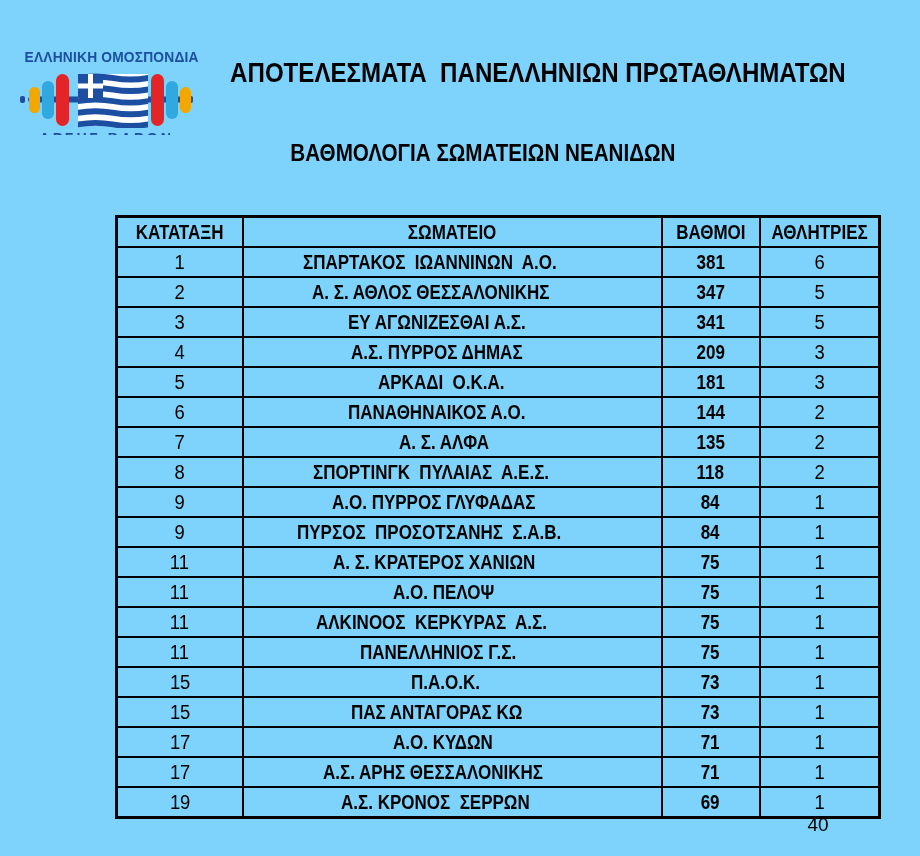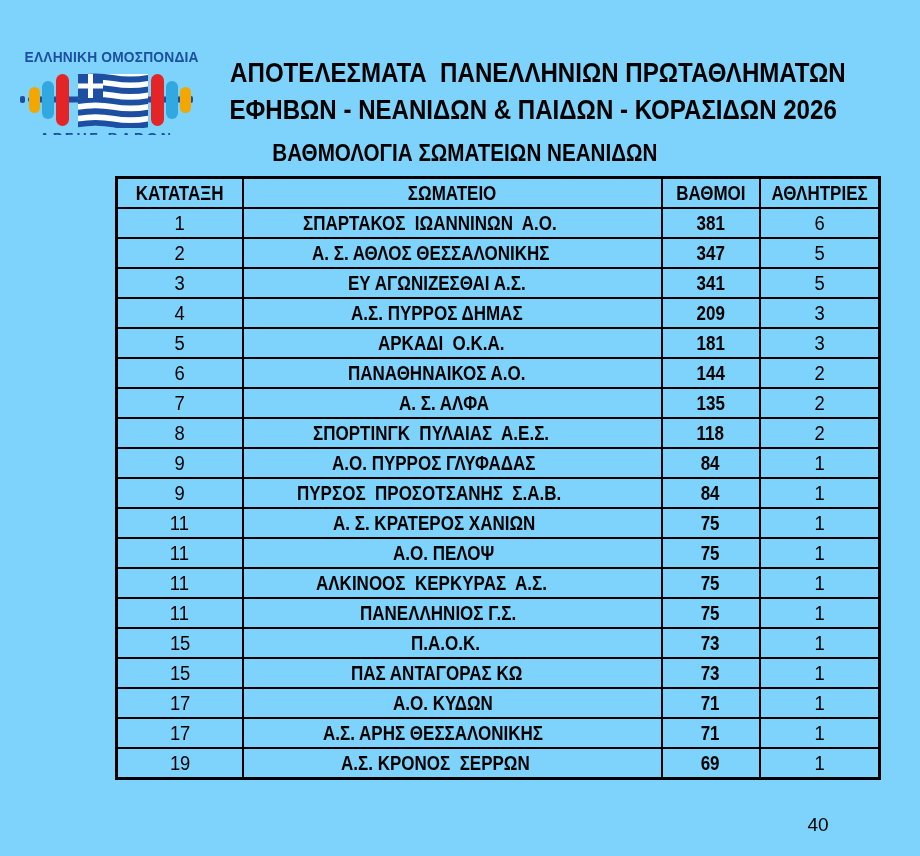--- a/index.html
+++ b/index.html
@@ -15,26 +15,26 @@
   }
   .logo-art { display:block; margin:5px auto 0 auto; }
   .logo-sub-clip { height:6px; overflow:hidden; margin-top:1px; }
   .logo-sub {
     font-size:15px; font-weight:bold; color:#1c4fa1; letter-spacing:3px;
     display:inline-block; transform:scaleX(0.95);
   }
   
   .titles { position:absolute; left:180px; top:54px; width:640px; text-align:center; }
   .title-line { line-height:37px; font-size:28px; font-weight:bold; }
-  .subtitle-wrap { position:absolute; left:45px; top:139px; width:840px; text-align:center; }
+  .subtitle-wrap { position:absolute; left:63px; top:139px; width:840px; text-align:center; }
   .subtitle { font-size:24px; font-weight:bold; }
   .cx   { display:inline-block; transform:scaleX(0.86); white-space:pre; }
   
   .tablewrap { position:absolute; left:115px; top:176px; }
-  table.standings { border-collapse:collapse; table-layout:fixed; width:763px; border:3px solid #000; }
+  table.standings { border-collapse:collapse; table-layout:fixed; width:763px; border:3px solid #000;margin-top:39px; }
   .col-rank { width:126px; } .col-club { width:419px; } .col-points { width:98px; } .col-athletes { width:120px; }
   table.standings th, table.standings td {
     border:2px solid #000; height:28px; padding:0; text-align:center; vertical-align:middle;
     overflow:hidden;
   }
   th .cell-cx { display:inline-block; transform:scaleX(0.85); white-space:pre; font-weight:bold; font-size:20px; }
   td .num-reg { display:inline-block; transform:scaleX(0.92); white-space:pre; font-weight:normal; font-size:20px; }
   td .num-bold { display:inline-block; transform:scaleX(0.85); white-space:pre; font-weight:bold; font-size:20px; }
   td.cell-club { text-align:left; padding-left:6px; }
   td.cell-club .club-cx {
@@ -87,23 +87,20 @@
     </svg>
     <div class="logo-sub-clip">
       <span class="logo-sub">ΑΡΣΗΣ ΒΑΡΩΝ</span>
     </div>
   </div>
 
   <div class="titles">
     <div class="title-line">
       <span class="cx">ΑΠΟΤΕΛΕΣΜΑΤΑ  ΠΑΝΕΛΛΗΝΙΩΝ ΠΡΩΤΑΘΛΗΜΑΤΩΝ</span>
     </div>
-    <div class="title-line">
-      <span class="cx">ΕΦΗΒΩΝ - ΝΕΑΝΙΔΩΝ &amp; ΠΑΙΔΩΝ - ΚΟΡΑΣΙΔΩΝ 2026</span>
-    </div>
   </div>
   <div class="subtitle-wrap">
     <span class="subtitle cx">ΒΑΘΜΟΛΟΓΙΑ ΣΩΜΑΤΕΙΩΝ ΝΕΑΝΙΔΩΝ</span>
   </div>
 
   <div class="tablewrap">
     <table class="standings">
       <colgroup>
         <col class="col-rank">
           <col class="col-club">

